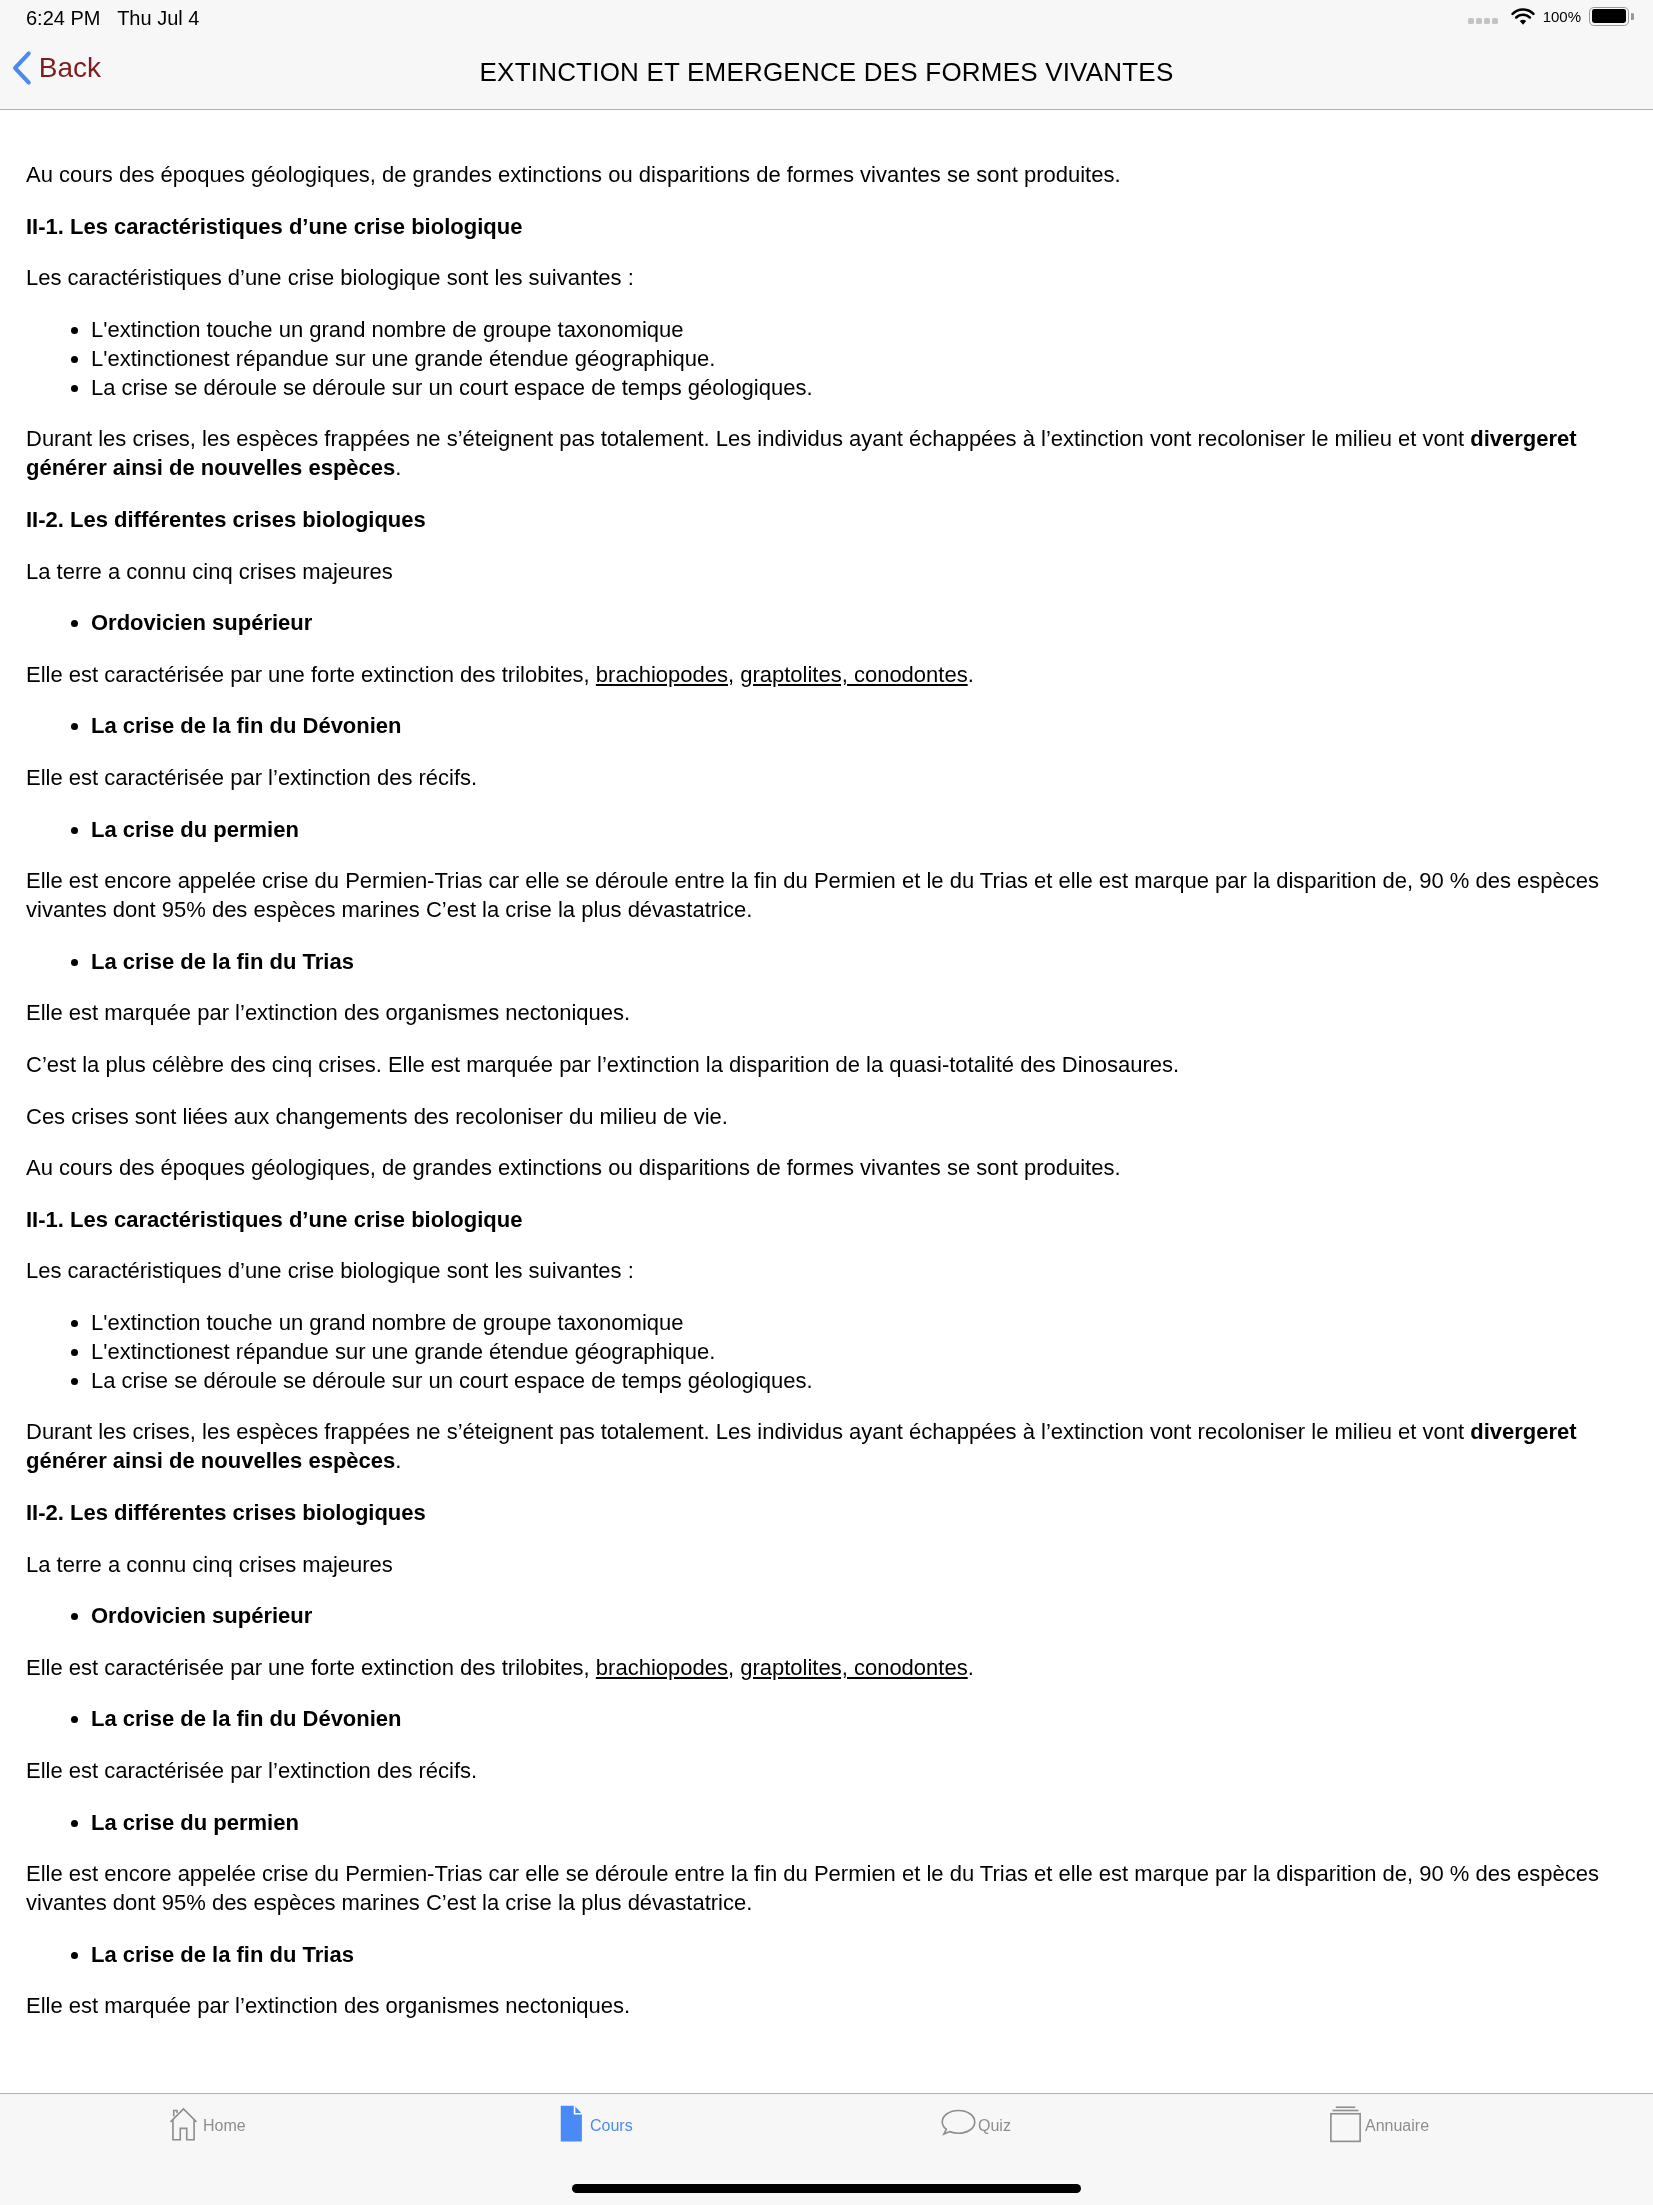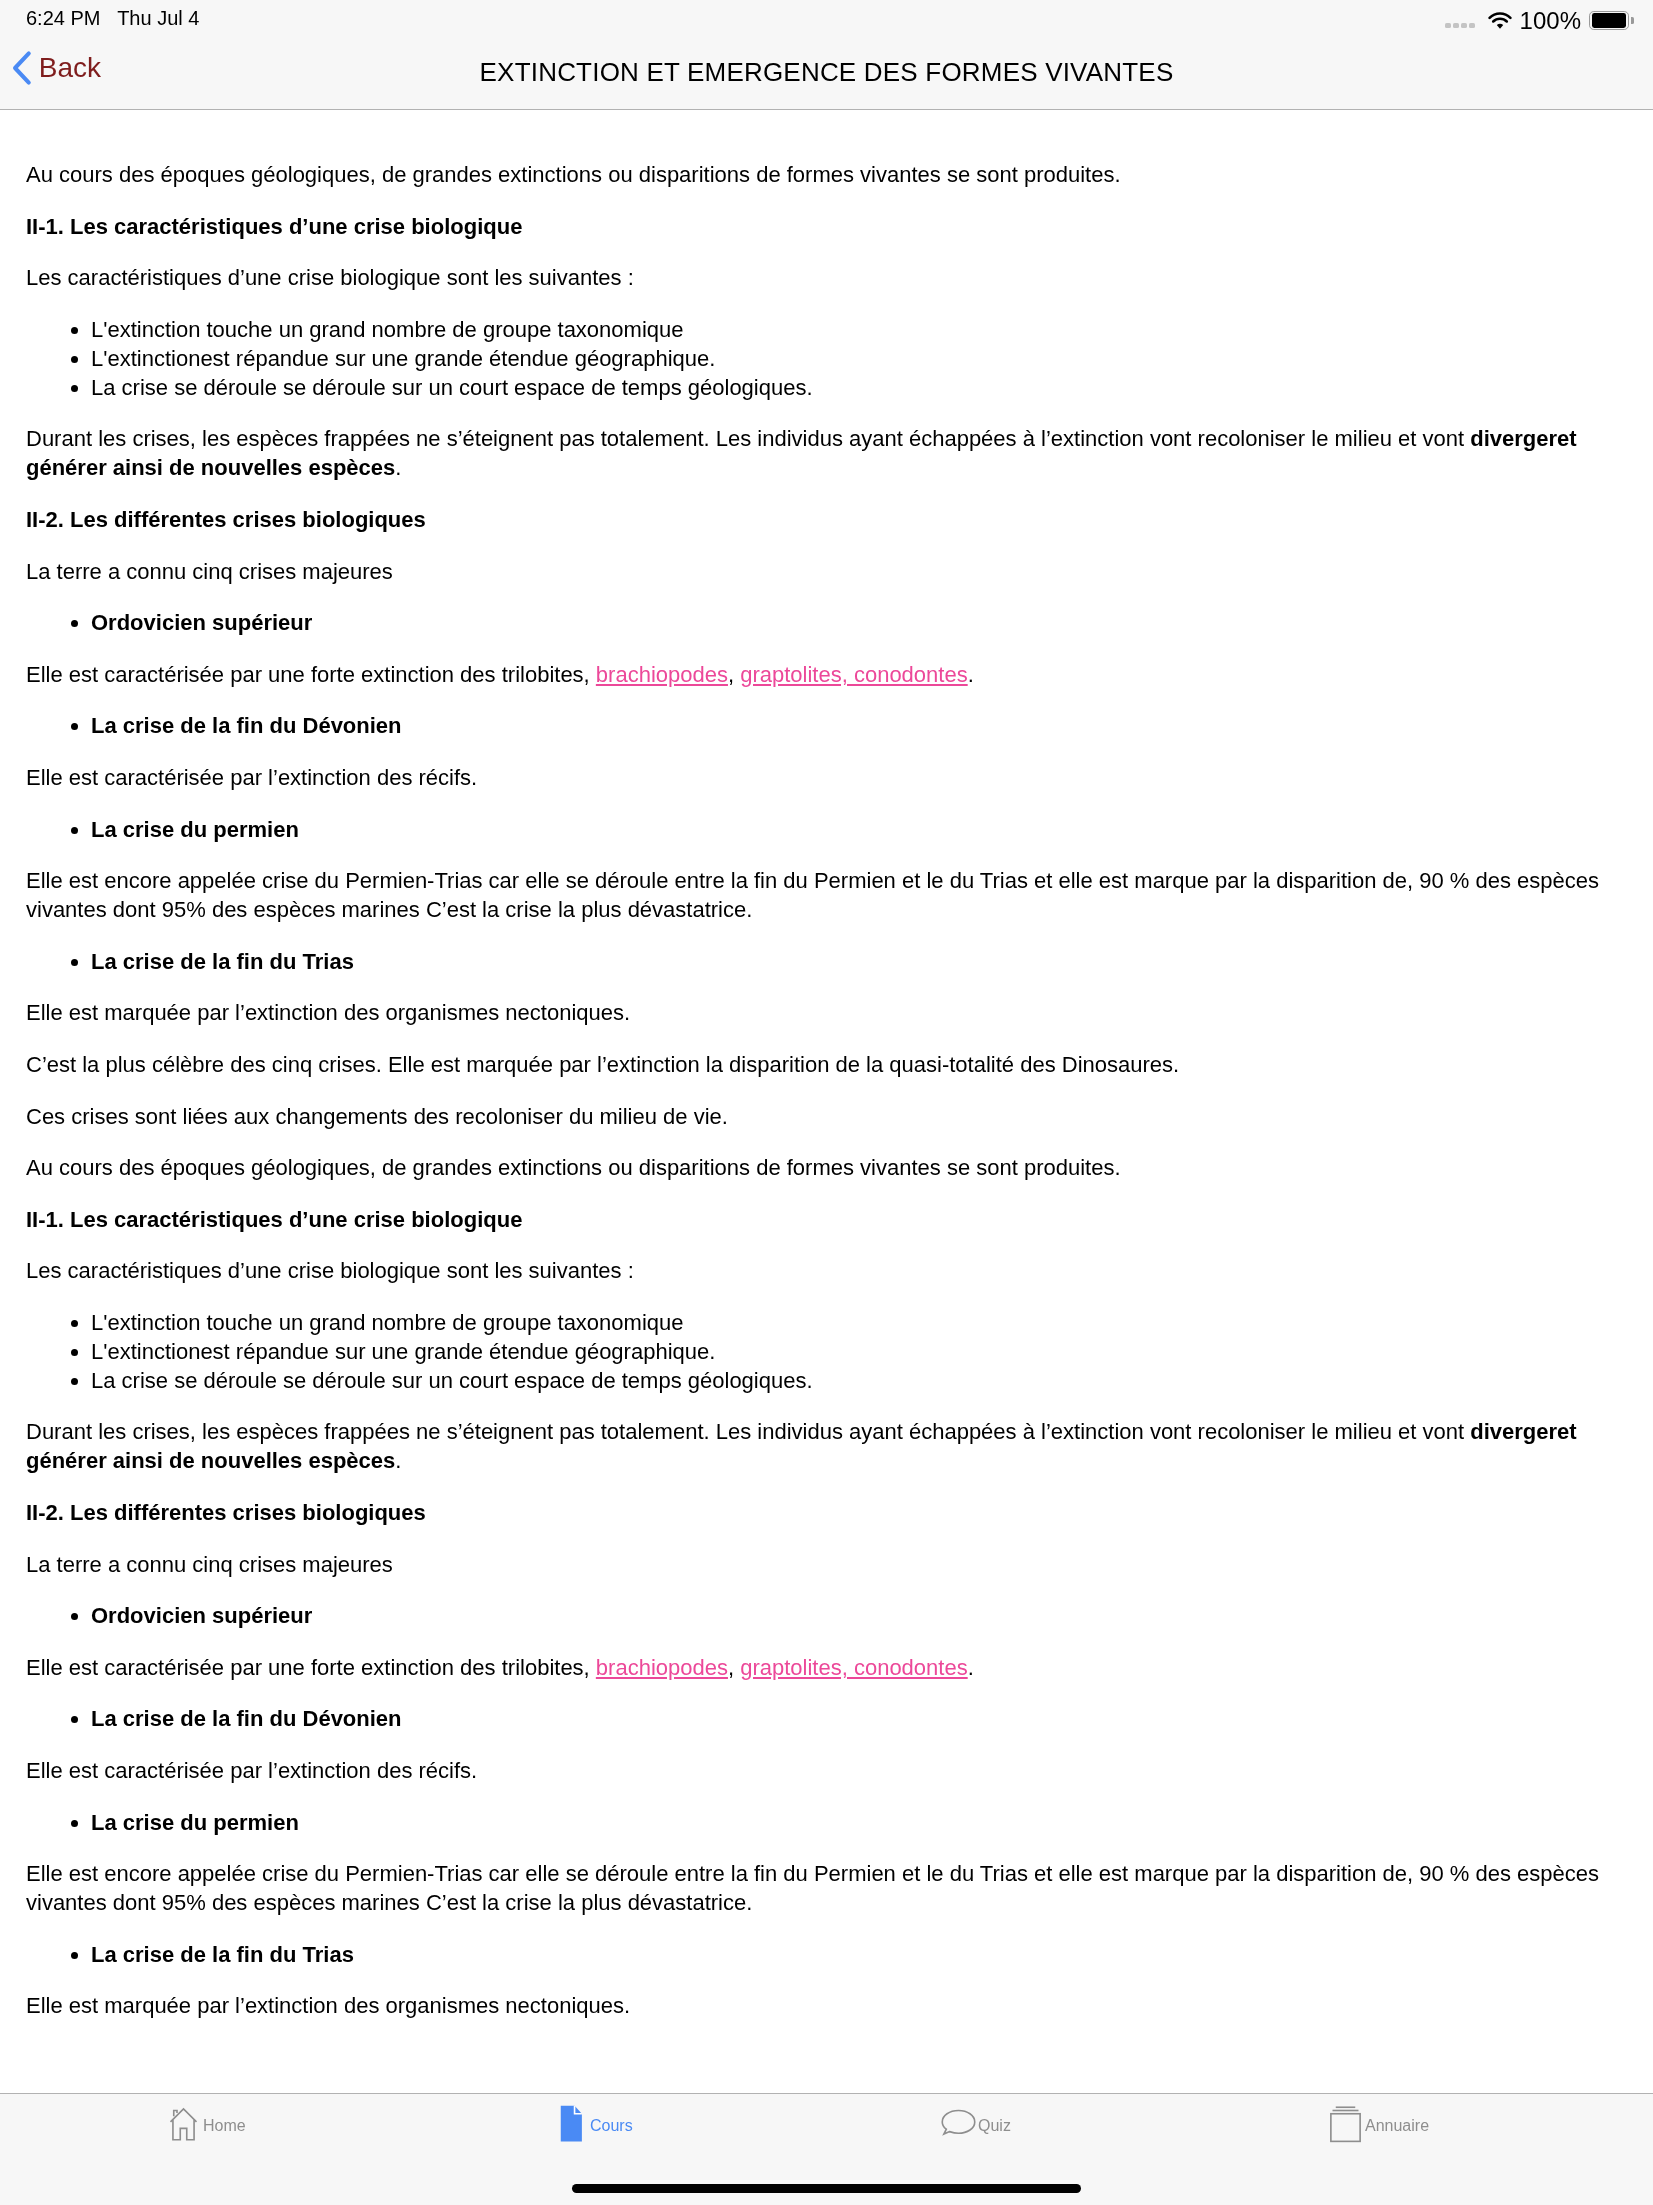--- a/index.html
+++ b/index.html
@@ -1,40 +1,40 @@
 <!DOCTYPE html>
 <html style="font-size:13px"><head>
 <meta charset="utf-8">
 <style>
   * { box-sizing: border-box; margin: 0; padding: 0; }
   html, body { width: 1653px; height: 2205px; overflow: hidden; background: #ffffff; }
   body { font-family: "Liberation Sans", sans-serif; color: #000; position: relative; }
 
   .status-bar { position: absolute; top: 0; left: 0; width: 1653px; height: 39px; background: #f7f7f7; }
   .status-time { position: absolute; left: 26px; top: 6.5px; font-size: 20px; }
-  .status-right { position: absolute; right: 24px; top: 6.5px; display: flex; align-items: center; gap: 8px; font-size: 24px; }
+  .status-right { position: absolute; right: 24px; top: 6.5px; display: flex; align-items: center; gap: 8px; font-size: 15px; }
   .signal-dots { display: flex; gap: 2.4px; margin-right: 4.8px; }
   .signal-dots span { width: 5.7px; height: 5.7px; border-radius: 1.6px; background: #c4c4c4; display: block; margin-top: 9.7px; }
   .battery { width: 40px; height: 19.4px; border: 1.6px solid #9a9a9a; border-radius: 4.8px; padding: 1.6px; position: relative; }
   .battery .fill { width: 100%; height: 100%; background: #000; border-radius: 2.4px; }
   .battery::after { content: ""; position: absolute; right: -5.7px; top: 5.7px; width: 3.2px; height: 6.5px; background: #9a9a9a; border-radius: 0 1.6px 1.6px 0; }
 
   .nav-bar { position: absolute; top: 39px; left: 0; width: 1653px; height: 71px; background: #f7f7f7; border-bottom: 1.6px solid #b2b2b2; }
   .back-button { position: absolute; left: 11.3px; top: 11.3px; display: flex; align-items: center; gap: 6.5px; color: #7f1d1d; font-size: 28px; cursor: pointer; }
   .back-chevron { width: 21px; height: 36px; }
   .nav-title { position: absolute; left: 0; right: 0; top: 18px; text-align: center; font-size: 26px; font-weight: normal; letter-spacing: 0.2px; }
 
   .content { position: absolute; top: 111px; left: 0; width: 1653px; height: 1982px; overflow: hidden; padding: 4px 26px; font-size: 22px; line-height: 29px; }
   .content p { margin-top: 22.6px; }
   .content p.first { margin-top: 45px; }
   .content h3 { font-size: 22px; font-weight: bold; margin-top: 22.6px; line-height: 29px; }
   .content ul { margin-top: 22.6px; padding-left: 65px; }
   .content ul li { list-style: disc; line-height: 29px; }
   .content ul.heading-list li { font-weight: bold; }
-  .content a { color: #ec4899; text-decoration: underline; }
+  .content a { color: #000000; text-decoration: underline; }
   .bold { font-weight: bold; }
 
   .tab-bar { position: absolute; top: 2093px; left: 0; width: 1653px; height: 112px; background: #f7f7f7; border-top: 1.6px solid #b2b2b2; }
   .tab { position: absolute; top: 9.7px; width: 161px; display: flex; flex-direction: row; align-items: center; cursor: pointer; }
   .tab svg { width: 39px; height: 39px; }
   .tab-label { font-size: 16px; color: #8e8e8e; margin-top: 4.8px; }
   .tab.active .tab-label { color: #4a8af4; }
   .home-indicator { position: absolute; left: 572px; top: 2184px; width: 509px; height: 9px; background: #000; border-radius: 4.8px; }
 </style>
 </head>

